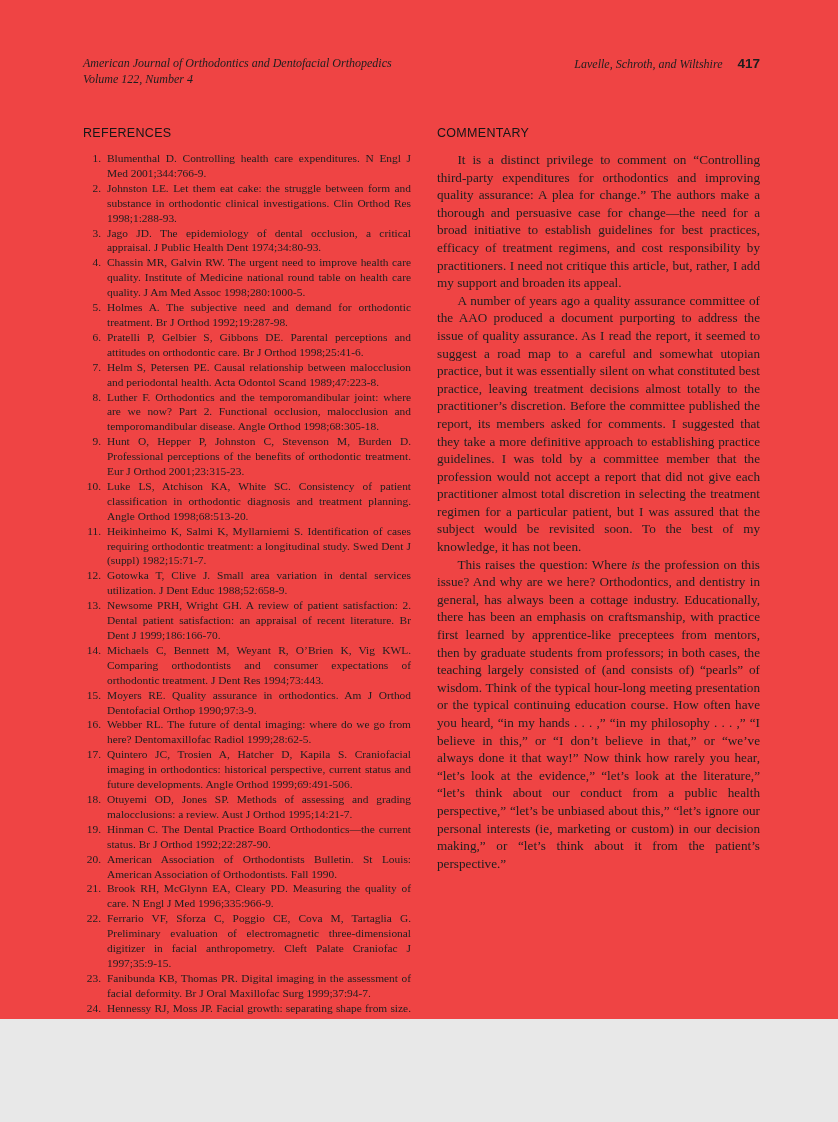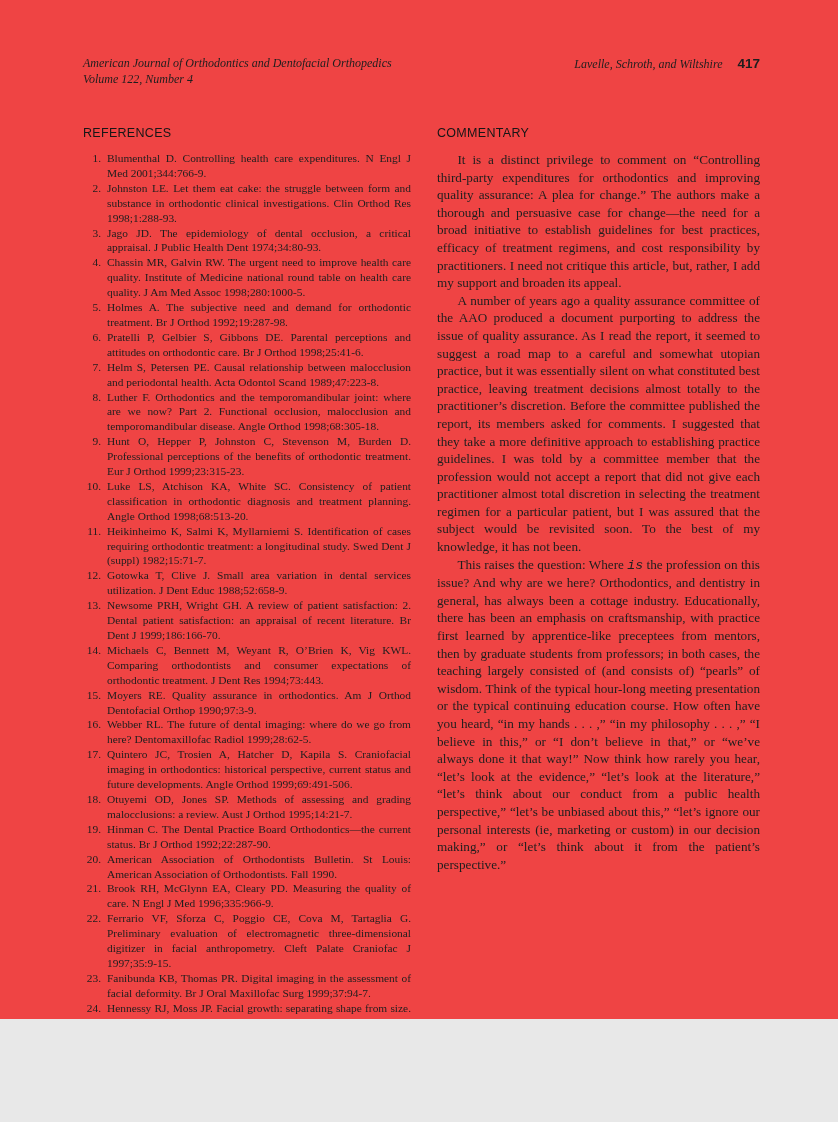--- a/index.html
+++ b/index.html
@@ -61,21 +61,21 @@
   .ref-item { display: flex; }
   .ref-num  { flex: 0 0 18px; text-align: right; margin-right: 6px; }
   .ref-text { flex: 1 1 auto; }
   .commentary-body p {
     margin: 0;
     text-indent: 1.55em;
     font-size: 13.2px;
     line-height: 17.6px;
     text-align: justify;
   }
-  .commentary-body em { font-style: italic; font-family: Liberation Mono, monospace; }
+  .commentary-body em { font-style: italic; }
 </style>
 </head>
 <body>
 
 <div class="page">
 
   <div class="page-header">
     <div class="header-left">
       <div>American Journal of Orthodontics and Dentofacial Orthopedics</div>
       <div>Volume 122, Number 4</div>
@@ -118,21 +118,21 @@
           <div class="ref-item">
             <span class="ref-num">7.</span>
             <span class="ref-text">Helm S, Petersen PE. Causal relationship between malocclusion and periodontal health. Acta Odontol Scand 1989;47:223-8.</span>
           </div>
           <div class="ref-item">
             <span class="ref-num">8.</span>
             <span class="ref-text">Luther F. Orthodontics and the temporomandibular joint: where are we now? Part 2. Functional occlusion, malocclusion and temporomandibular disease. Angle Orthod 1998;68:305-18.</span>
           </div>
           <div class="ref-item">
             <span class="ref-num">9.</span>
-            <span class="ref-text">Hunt O, Hepper P, Johnston C, Stevenson M, Burden D. Professional perceptions of the benefits of orthodontic treatment. Eur J Orthod 1999;23:315-23.</span>
+            <span class="ref-text">Hunt O, Hepper P, Johnston C, Stevenson M, Burden D. Professional perceptions of the benefits of orthodontic treatment. Eur J Orthod 2001;23:315-23.</span>
           </div>
           <div class="ref-item">
             <span class="ref-num">10.</span>
             <span class="ref-text">Luke LS, Atchison KA, White SC. Consistency of patient classification in orthodontic diagnosis and treatment planning. Angle Orthod 1998;68:513-20.</span>
           </div>
           <div class="ref-item">
             <span class="ref-num">11.</span>
             <span class="ref-text">Heikinheimo K, Salmi K, Myllarniemi S. Identification of cases requiring orthodontic treatment: a longitudinal study. Swed Dent J (suppl) 1982;15:71-7.</span>
           </div>
           <div class="ref-item">

